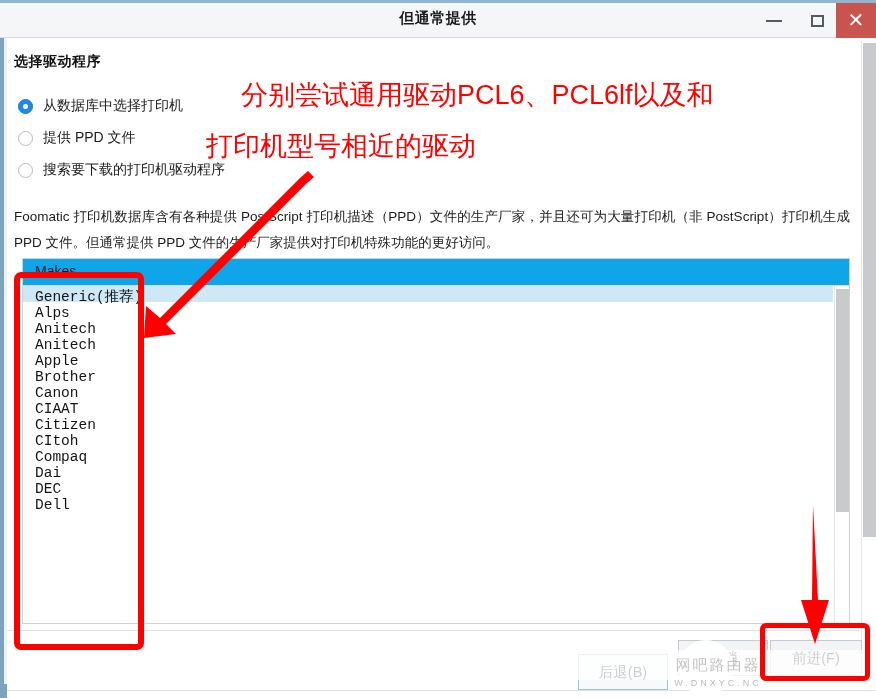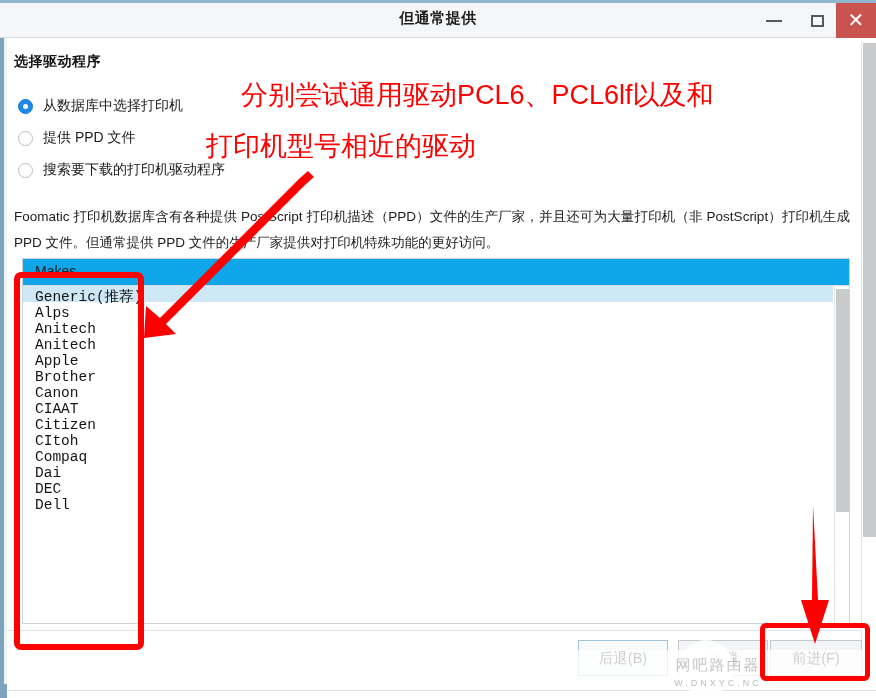--- a/index.html
+++ b/index.html
@@ -253,20 +253,21 @@
     color: #1c1c1c;
     text-align: center;
     line-height: 34px;
     cursor: default;
   }
   .btn-back {
     left: 578px;
     width: 90px;
     background: #f7f9fa;
     border: 1px solid #9fc4dd;
+    margin-top: 14px;
   }
   .btn-cancel {
     left: 678px;
     width: 90px;
   }
   .btn-forward {
     left: 770px;
     width: 92px;
   }
   .footer-bottom-edge {

